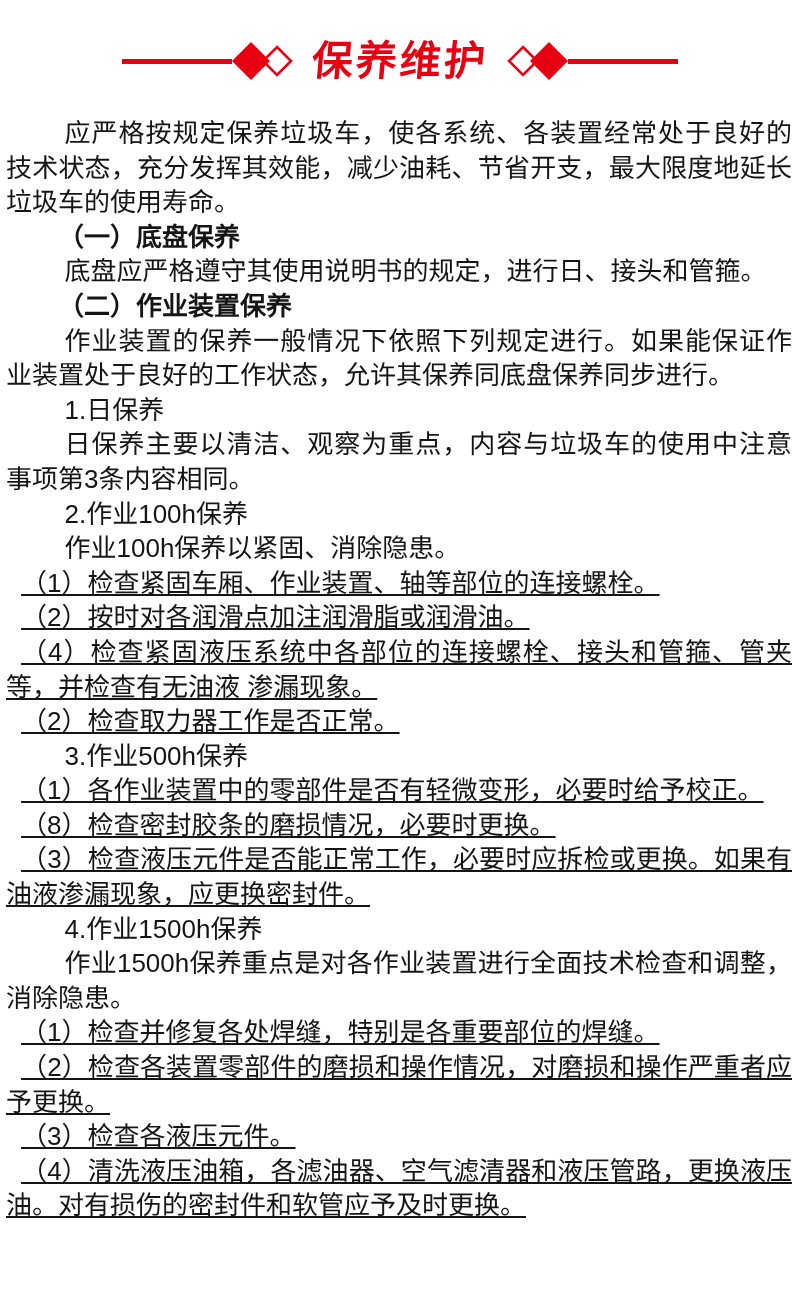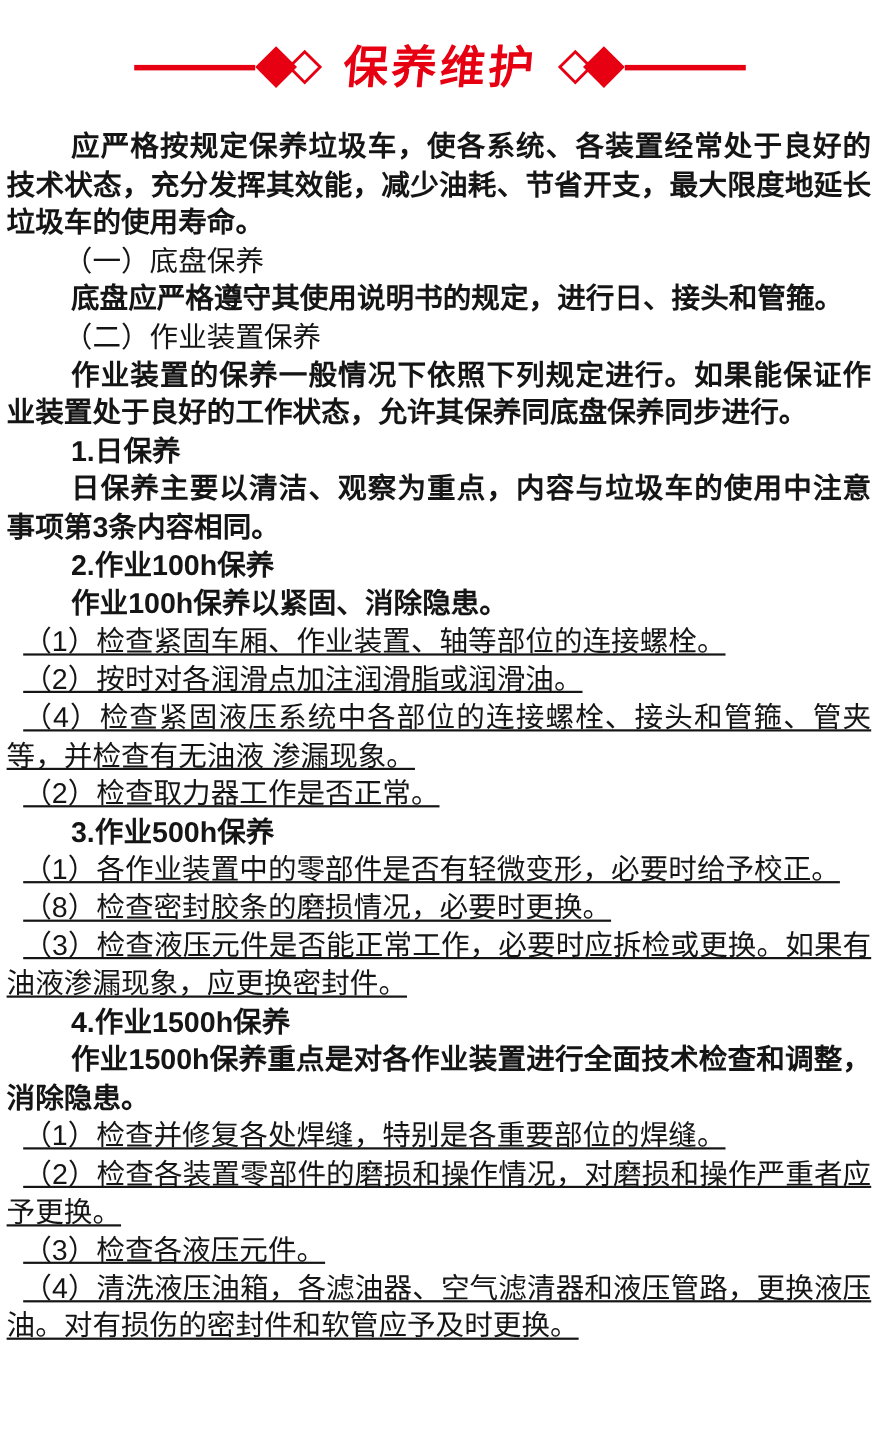--- a/index.html
+++ b/index.html
@@ -55,22 +55,22 @@
     padding: 0 8px 0 6px;
     font-size: 26px;
     line-height: 34.6px;
     text-align: justify;
     color: #151515;
   }
   .doc p {
     margin: 0;
     padding: 0;
   }
-  .para    { text-indent: 2.25em; font-weight: bold; }
-  .heading { text-indent: 2em; font-weight: normal; }
+  .para    { text-indent: 2.25em; }
+  .heading { text-indent: 2em; font-weight: bold; }
   .item    { text-indent: 0.58em; text-decoration: underline; }
 </style>
 </head>
 <body>
 
 <div class="page">
 
   <header class="title-row">
     <span class="hline"></span>
     <svg class="orn" width="66" height="46" viewBox="0 0 66 46" aria-hidden="true">

